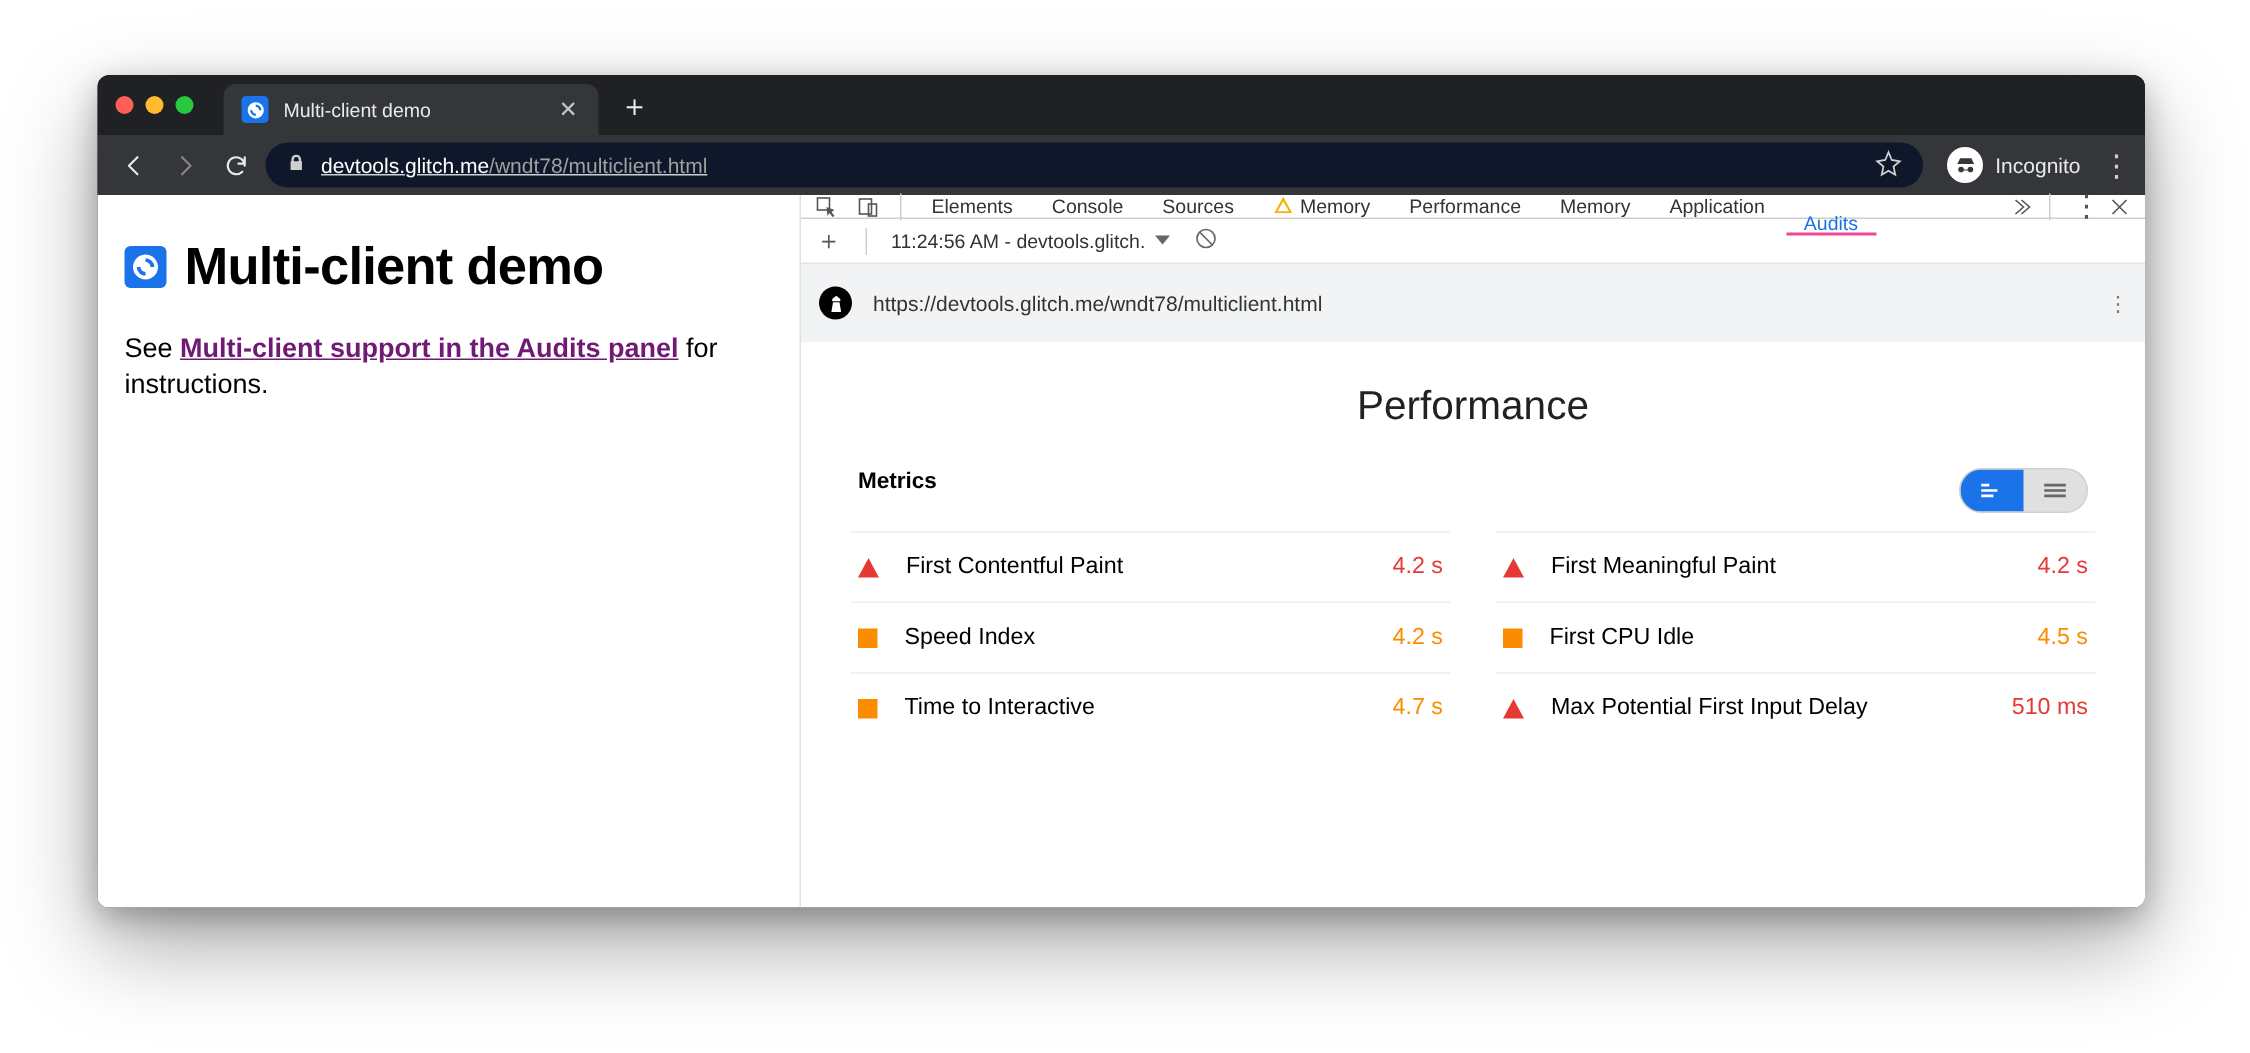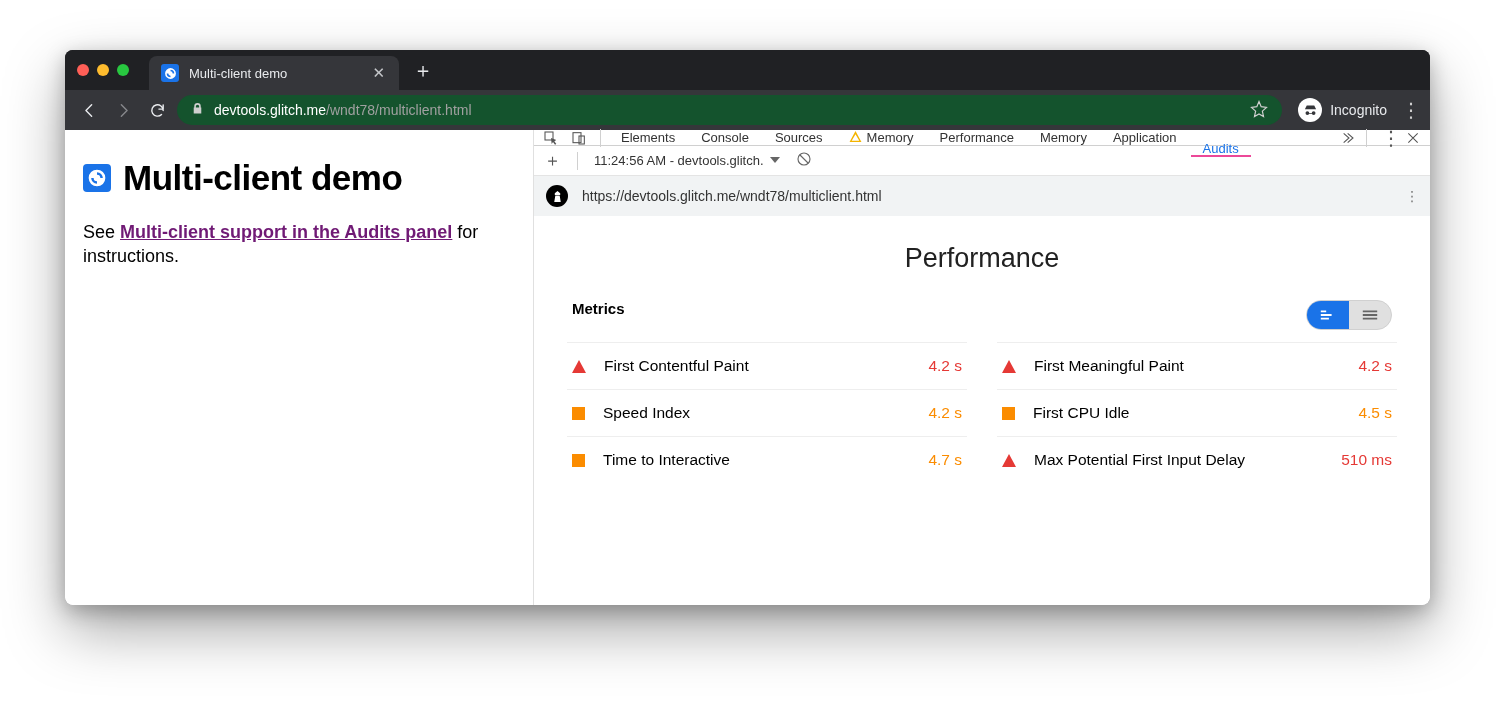--- a/index.html
+++ b/index.html
@@ -32,23 +32,23 @@
   .tab-close { margin-left: auto; color: #e8eaed; opacity: .8; font-size: 15px; cursor: pointer; }
   .newtab { color: #e8eaed; font-size: 20px; margin-left: 14px; cursor: pointer; }
   
   .toolbar {
     height: 40px; background: #35363a; display: flex; align-items: center; padding: 0 10px; gap: 6px;
   }
   .tbtn { color: #cfcfcf; width: 28px; height: 28px; display:flex; align-items:center; justify-content:center; border-radius:50%; }
   .tbtn.disabled { opacity:.45; }
   .tbtn svg { width:17px; height:17px; stroke:#e8eaed; fill:none; stroke-width:2; stroke-linecap:round; stroke-linejoin:round; }
   .omnibox {
-    flex: 1; height: 30px; background: #14532d; border-radius: 15px;
+    flex: 1; height: 30px; background: #0f172a; border-radius: 15px;
     display: flex; align-items: center; padding: 0 14px; gap: 10px;
-    color: #cfcfcf; font-size: 14px;
+    color: #cfcfcf; font-size: 14px; text-decoration: underline;
   }
   .omni-host { color: #fff; }
   .omni-path { color: #a0a0a0; }
   .lock svg { width:13px; height:13px; fill:#cfcfcf; }
   .star svg { width:18px; height:18px; fill:none; stroke:#cfcfcf; stroke-width:1.6; }
   .incognito { display:flex; align-items:center; gap:8px; color:#e8eaed; font-size:14px; margin-left:10px; }
   .incognito-badge { width:24px; height:24px; background:#fff; border-radius:50%; display:flex; align-items:center; justify-content:center; }
   .incognito-badge svg { width:15px; height:15px; fill:#35363a; }
   .menu3 { color:#cfcfcf; font-size:20px; margin-left:8px; letter-spacing:-1px; }
   
@@ -69,21 +69,21 @@
   .dt-tab { padding: 0 12px; height:100%; display:flex; align-items:center; gap:5px; cursor:pointer; }
   .dt-tab.active { border-bottom:2px solid #ec4899; color:#1a73e8;margin-top:24px; }
   .dt-warn svg{ width:13px; height:13px; fill:#f4b400; }
   .dt-right { margin-left:auto; display:flex; align-items:center; }
   .dt-subbar { height:30px; display:flex; align-items:center; border-bottom:1px solid #e4e4e4; padding:0 10px; color:#333; font-size:13px; gap:16px; }
   .dt-plus { font-size:17px; color:#555; cursor:pointer;}
   .dt-time-sep { width:1px; height:18px; background:#d0d0d0;}
   .dt-select { display:flex; align-items:flex-end; gap:6px; }
   .chev-down svg{ width:10px; height:10px; fill:#666;}
   .stop svg{ width:16px; height:16px; stroke:#666; stroke-width:1.7; fill:none;}
-  .dt-urlrow { height:40px; background:#f1f3f4; display:flex; align-items:center; padding:0 12px; font-size:14px; color:#333; gap:14px; }
+  .dt-urlrow { height:52px; background:#f1f3f4; display:flex; align-items:center; padding:0 12px; font-size:14px; color:#333; gap:14px; }
   .lh-badge { width:22px; height:22px; background:#000; border-radius:50%; display:flex; align-items:center; justify-content:center; }
   .lh-badge svg{ width:13px; height:13px; fill:#fff;}
   .dt-urlrow .url-menu { margin-left:auto; color:#777; letter-spacing:-1px; }
   
   .audit { flex:1; overflow:auto; padding-top:15px; display:flex; flex-direction:column; align-items:center; }
   .gauge-wrap { position:relative; width:88px; height:88px; }
   .gauge-wrap svg { width:88px; height:88px; transform:rotate(-90deg);}
   .gauge-bg { stroke:#fce8c1; fill:none; stroke-width:7; }
   .gauge-fg { stroke:#fb8c00; fill:none; stroke-width:7; stroke-linecap:round; }
   .gauge-num { position:absolute; inset:0; display:flex; align-items:center; justify-content:center; font-size:30px; font-weight:500; color:#fb8c00; }

